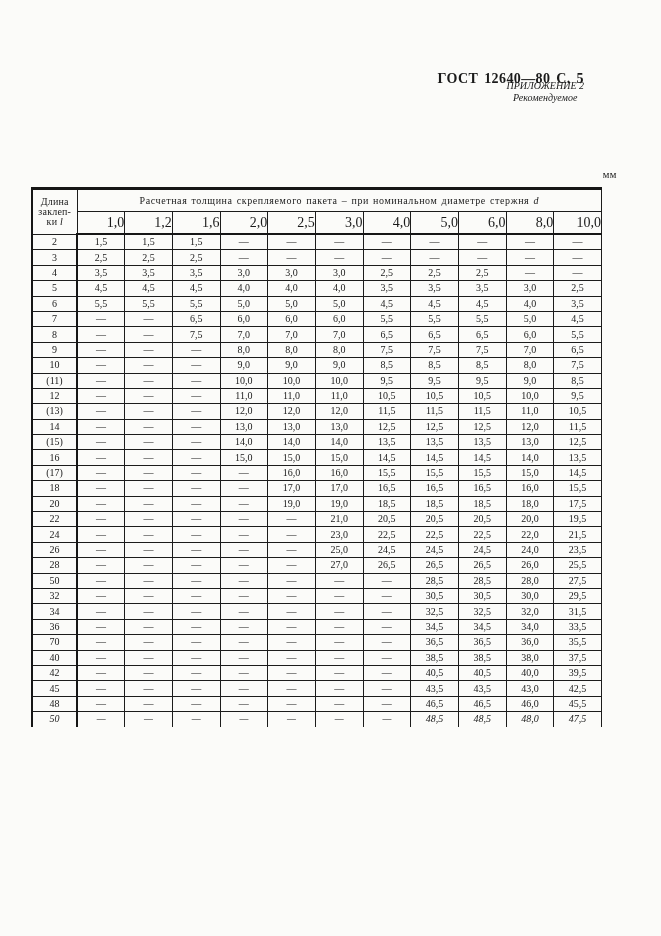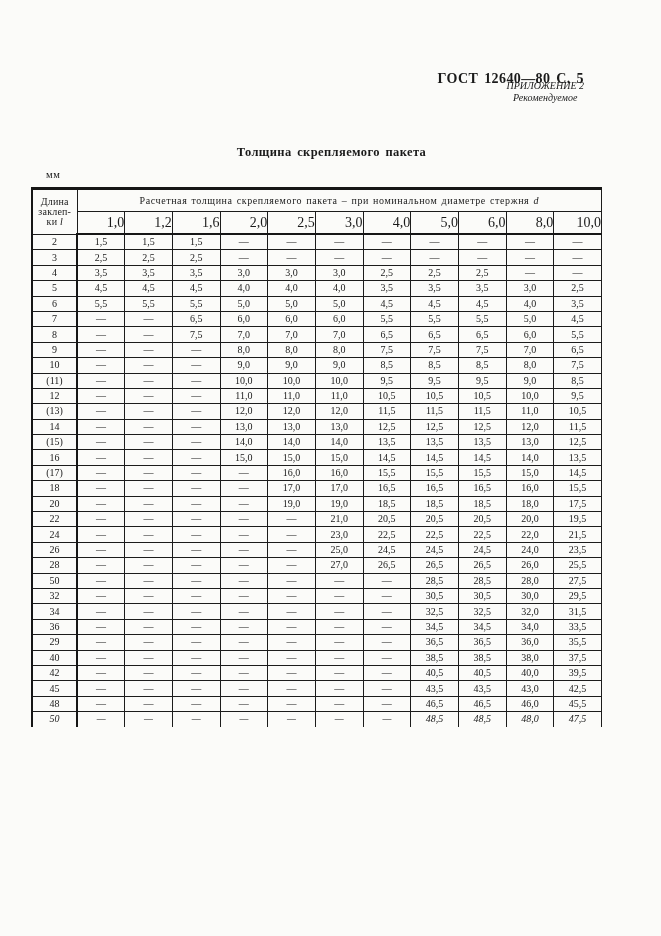--- a/index.html
+++ b/index.html
@@ -22,21 +22,21 @@
   .appendix-block{
     position:absolute;top:80px;right:77px;
     text-align:center;font-style:italic;font-size:10px;line-height:11.5px;
   }
   .table-title{
     position:absolute;left:46px;top:145px;width:571px;
     text-align:center;font-weight:bold;font-size:12.5px;letter-spacing:.4px;word-spacing:2px;
   }
   .units{
     position:absolute;left:46px;top:169px;width:571px;
-    text-align:left;font-size:10.5px;letter-spacing:.5px;
+    text-align:right;font-size:10.5px;letter-spacing:.5px;
   }
   table.gost{
     position:absolute;left:31px;top:187px;width:571px;
     border-collapse:collapse;table-layout:fixed;
     border-top:3px solid #161616;
     border-left:2px solid #161616;
     border-right:1.5px solid #161616;
     border-bottom:none;
   }
   table.gost col.c-first{width:45px;}
@@ -64,21 +64,20 @@
 
 <div class="page">
 
   <div class="doc-ref">ГОСТ 12640—80 С. 5</div>
 
   <div class="appendix-block">
     <div>ПРИЛОЖЕНИЕ 2</div>
     <div>Рекомендуемое</div>
   </div>
 
-  <div class="table-title">Толщина скрепляемого пакета</div>
 
   <div class="units">мм</div>
 
   <table class="gost">
     <colgroup>
       <col class="c-first">
       <col>
         <col>
         <col>
         <col>
@@ -474,21 +473,21 @@
           <td>—</td>
           <td>—</td>
           <td>—</td>
           <td>—</td>
           <td>34,5</td>
           <td>34,5</td>
           <td>34,0</td>
           <td>33,5</td>
         </tr>
         <tr>
-          <td class="rl">29</td>
+          <td class="rl">70</td>
           <td>—</td>
           <td>—</td>
           <td>—</td>
           <td>—</td>
           <td>—</td>
           <td>—</td>
           <td>—</td>
           <td>36,5</td>
           <td>36,5</td>
           <td>36,0</td>

